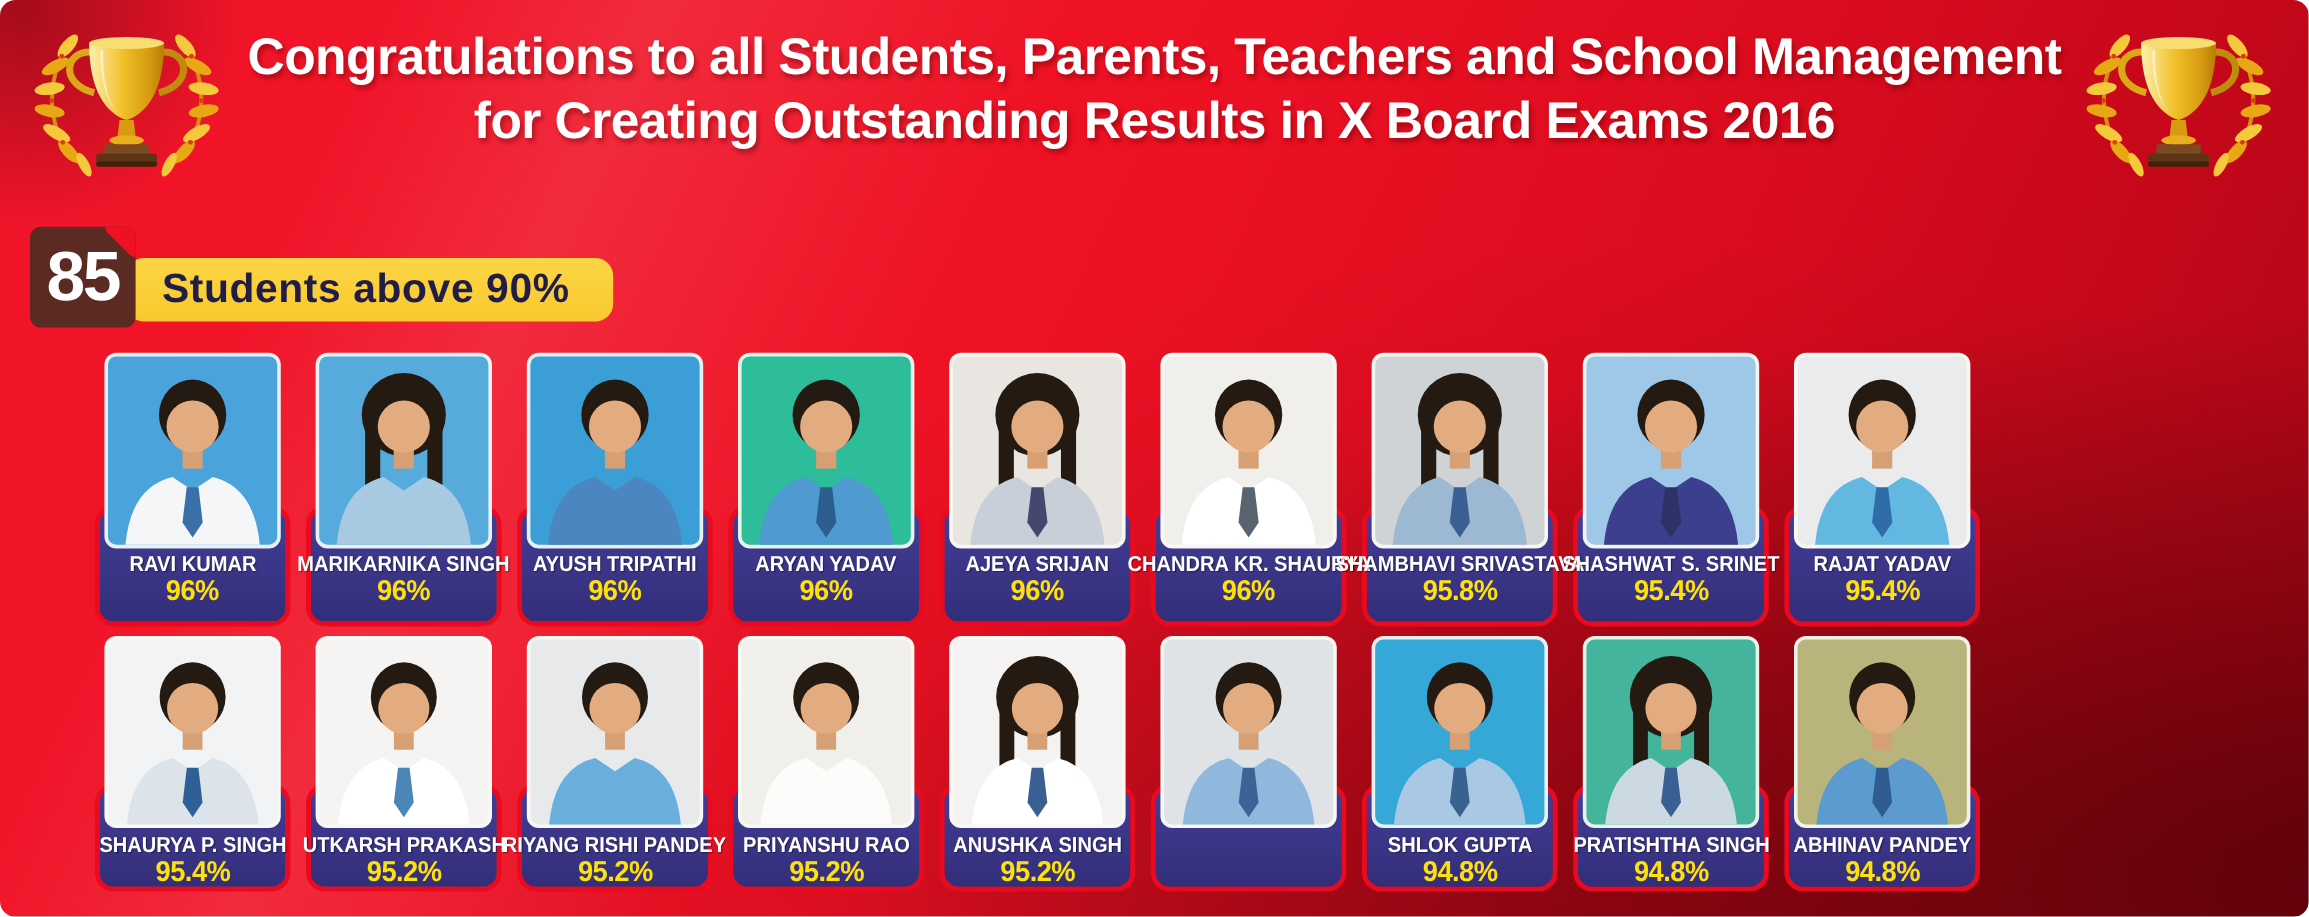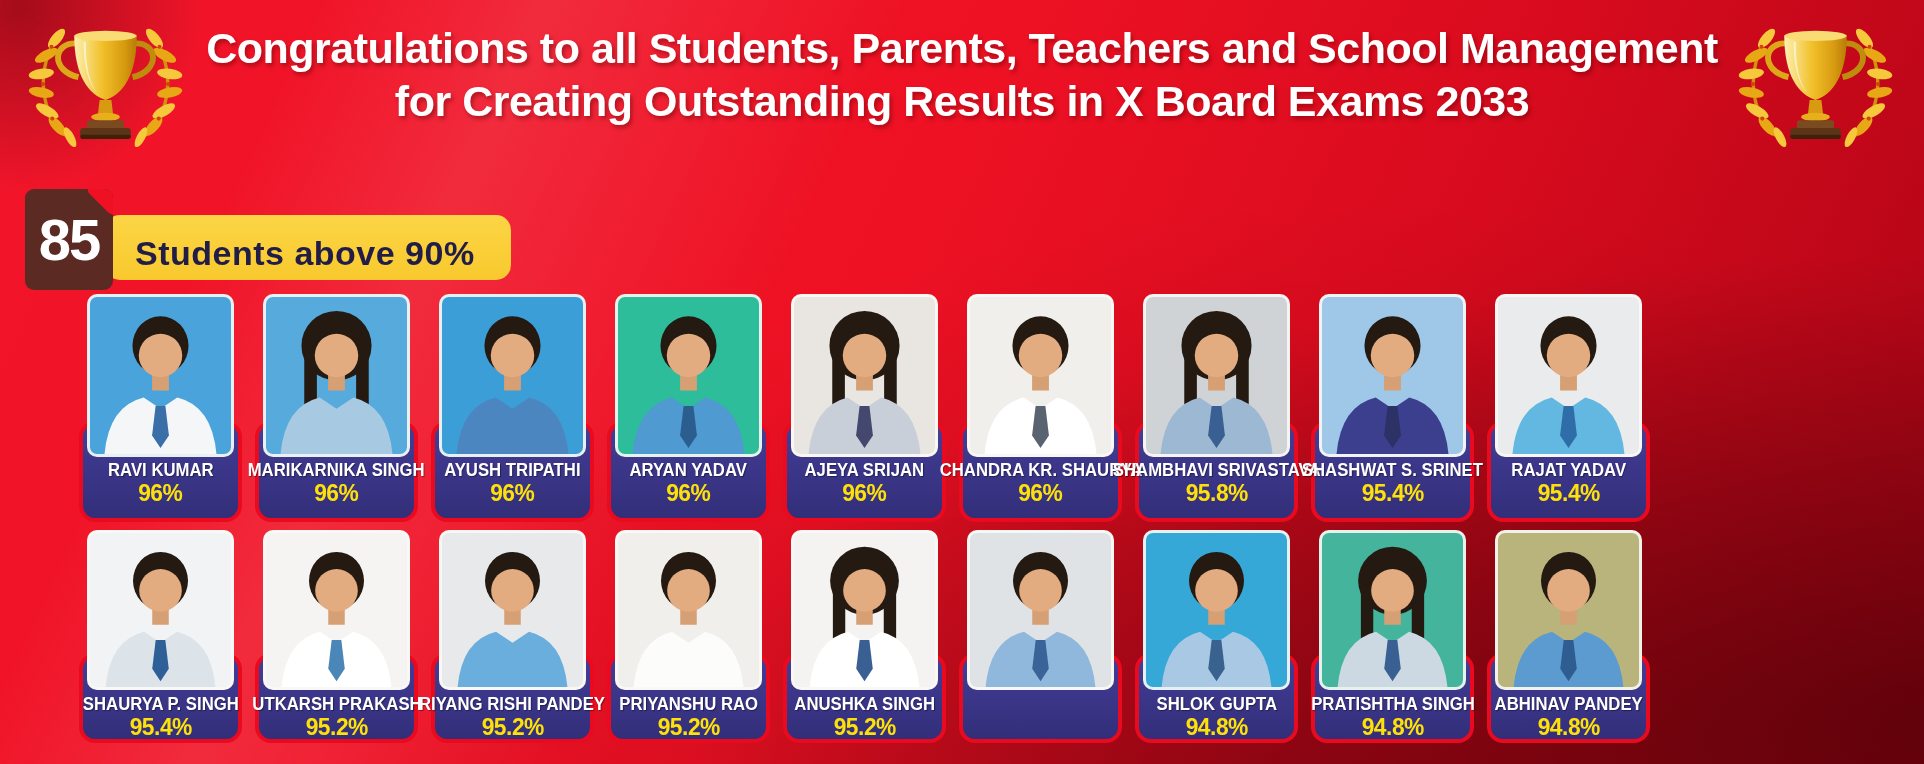--- a/index.html
+++ b/index.html
@@ -9,37 +9,38 @@
     position:relative;
   }
   #poster{
     position:absolute;inset:0;
     background:
       radial-gradient(circle at 1% 1%, rgba(70,0,8,.45), transparent 9%),
       linear-gradient(115deg, transparent 14%, rgba(255,255,255,.10) 24%, transparent 40%),
       radial-gradient(ellipse at 103% 95%, rgba(55,0,5,.62), transparent 46%),
       radial-gradient(ellipse at 70% 120%, rgba(90,0,8,.38), transparent 55%),
       linear-gradient(115deg, #f2152a 0%, #ee1124 45%, #d90b1e 68%, #ab0415 100%);
+    border-radius: 13px;
   }
   
   .title{position:absolute;left:0;right:0;top:22px;text-align:center;color:#ffffff;
     font-weight:bold;text-shadow:2px 3px 4px rgba(90,0,5,.45);}
   .title .line{font-size:43px;line-height:53px;letter-spacing:-0.5px;}
   
   .trophy{position:absolute;top:8px;width:175px;height:152px;}
   .trophy.left{left:18px;}
   .trophy.right{left:1728px;}
   
   .badge{position:absolute;left:25px;top:189px;display:flex;align-items:flex-start;}
-  .count-box{position:relative;width:88px;height:101px;background:#5b2a23;border-radius:9px;
+  .count-box{position:relative;width:88px;height:84px;background:#5b2a23;border-radius:9px;
     z-index:2;display:flex;align-items:center;justify-content:center;overflow:hidden;}
   .count-box::after{content:"";position:absolute;top:-20px;right:-20px;width:40px;height:40px;
     background:#ee1124;transform:rotate(45deg);border-radius:7px;}
   .count-box span{color:#ffffff;font-size:58px;font-weight:bold;letter-spacing:-2px;line-height:88px;}
-  .count-label{margin-left:-8px;margin-top:26px;height:53px;padding:12px 36px 0 30px;border-radius:15px;
+  .count-label{margin-left:-8px;margin-top:26px;height:53px;padding:0 36px 0 30px;border-radius:15px;
     background:linear-gradient(#fcd545,#f8c92e);display:flex;align-items:center;z-index:1;}
   .count-label span{font-size:34px;font-weight:bold;color:#211d47;letter-spacing:0.5px;}
   
   .row{position:absolute;left:79px;display:grid;grid-template-columns:repeat(10,163px);column-gap:13px;}
   .row1{top:294px;}
   .row2{top:530px;}
   .card{position:relative;}
   .row1 .card{height:228px;}
   .row2 .card{height:213px;}
   .plate{position:absolute;left:0;right:0;bottom:0;background:linear-gradient(#433d97,#332e79);
@@ -126,21 +127,21 @@
 
   <svg class="trophy left" viewBox="0 0 200 180">
       <use href="#trophySym"></use>
     </svg>
   <svg class="trophy right" viewBox="0 0 200 180">
       <use href="#trophySym"></use>
     </svg>
 
   <div class="title">
     <div class="line">Congratulations to all Students, Parents, Teachers and School Management</div>
-    <div class="line">for Creating Outstanding Results in X Board Exams 2033</div>
+    <div class="line">for Creating Outstanding Results in X Board Exams 2016</div>
   </div>
 
   <div class="badge">
     <div class="count-box">
       <span>85</span>
     </div>
     <div class="count-label">
       <span>Students above 90%</span>
     </div>
   </div>

